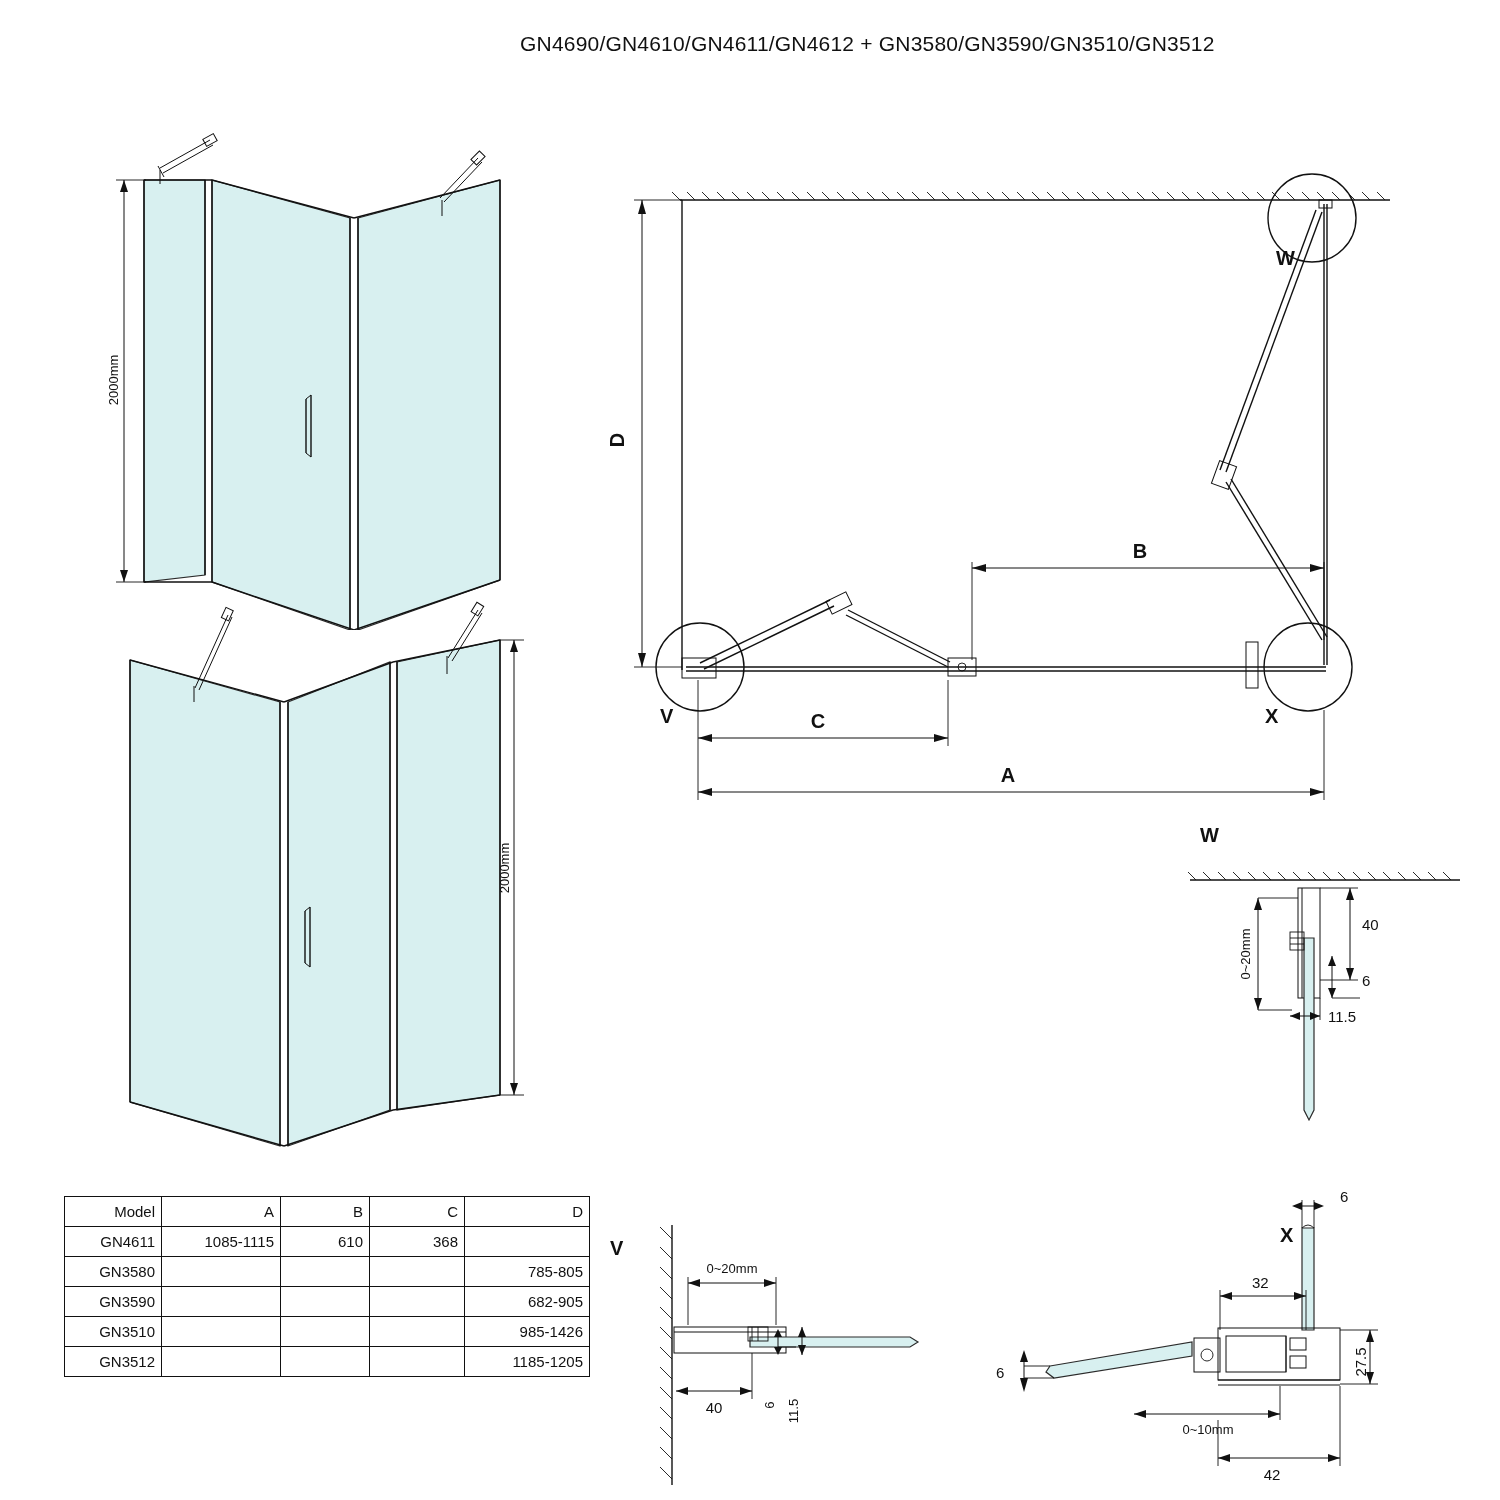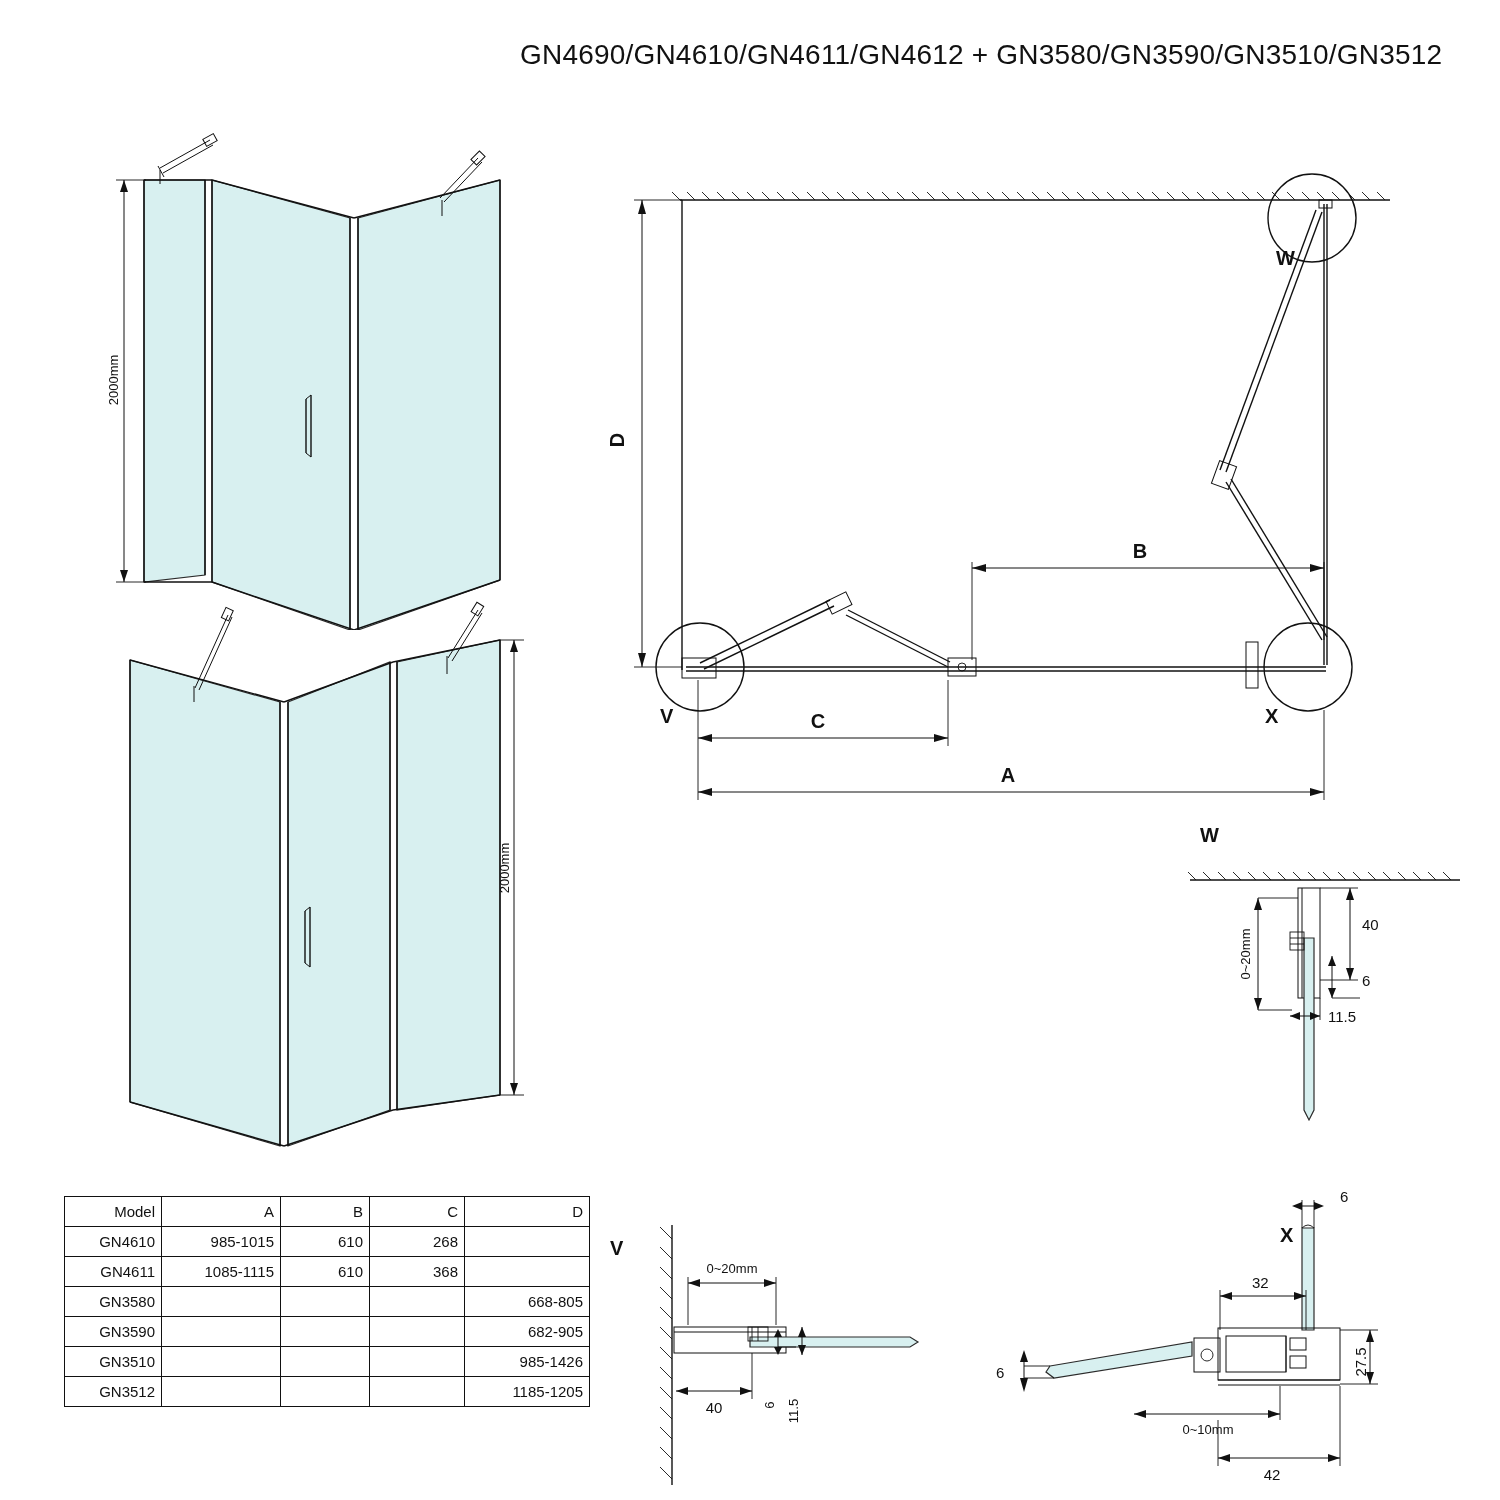--- a/index.html
+++ b/index.html
@@ -6,22 +6,22 @@
   body{
     width:1500px;height:1500px;
     background:#ffffff;
     font-family:"Liberation Sans", sans-serif;
     color:#111;
     position:relative;
     overflow:hidden;
   }
   .abs{position:absolute;}
   #title{
-    left:520px;top:39px;
-    font-size:28px;letter-spacing:.2px;color:#111;
+    left:520px;top:32px;
+    font-size:21px;letter-spacing:.2px;color:#111;
   }
   svg{display:block;}
   .glass{fill:#d8f0f0;stroke:#2b2b2b;stroke-width:1.2;}
   .ln{stroke:#111;stroke-width:1.4;fill:none;}
   .lnthin{stroke:#111;stroke-width:1;fill:none;}
   .lnhair{stroke:#111;stroke-width:.9;fill:none;}
   .dim{stroke:#111;stroke-width:1;fill:none;}
   .fillblk{fill:#111;}
   .txt{font-family:"Liberation Sans", sans-serif;font-size:15px;fill:#111;}
   .txtS{font-family:"Liberation Sans", sans-serif;font-size:13px;fill:#111;}
@@ -456,39 +456,32 @@
     <tr>
       <th class="c-model">Model</th>
       <th class="c-a">A</th>
       <th class="c-b">B</th>
       <th class="c-c">C</th>
       <th class="c-d">D</th>
     </tr>
   </thead>
   <tbody>
     <tr>
-      <td>GN4610</td>
-      <td>985-1015</td>
-      <td>610</td>
-      <td>268</td>
-      <td></td>
-    </tr>
-    <tr>
       <td>GN4611</td>
       <td>1085-1115</td>
       <td>610</td>
       <td>368</td>
       <td></td>
     </tr>
     <tr>
       <td>GN3580</td>
       <td></td>
       <td></td>
       <td></td>
-      <td>668-805</td>
+      <td>785-805</td>
     </tr>
     <tr>
       <td>GN3590</td>
       <td></td>
       <td></td>
       <td></td>
       <td>682-905</td>
     </tr>
     <tr>
       <td>GN3510</td>

